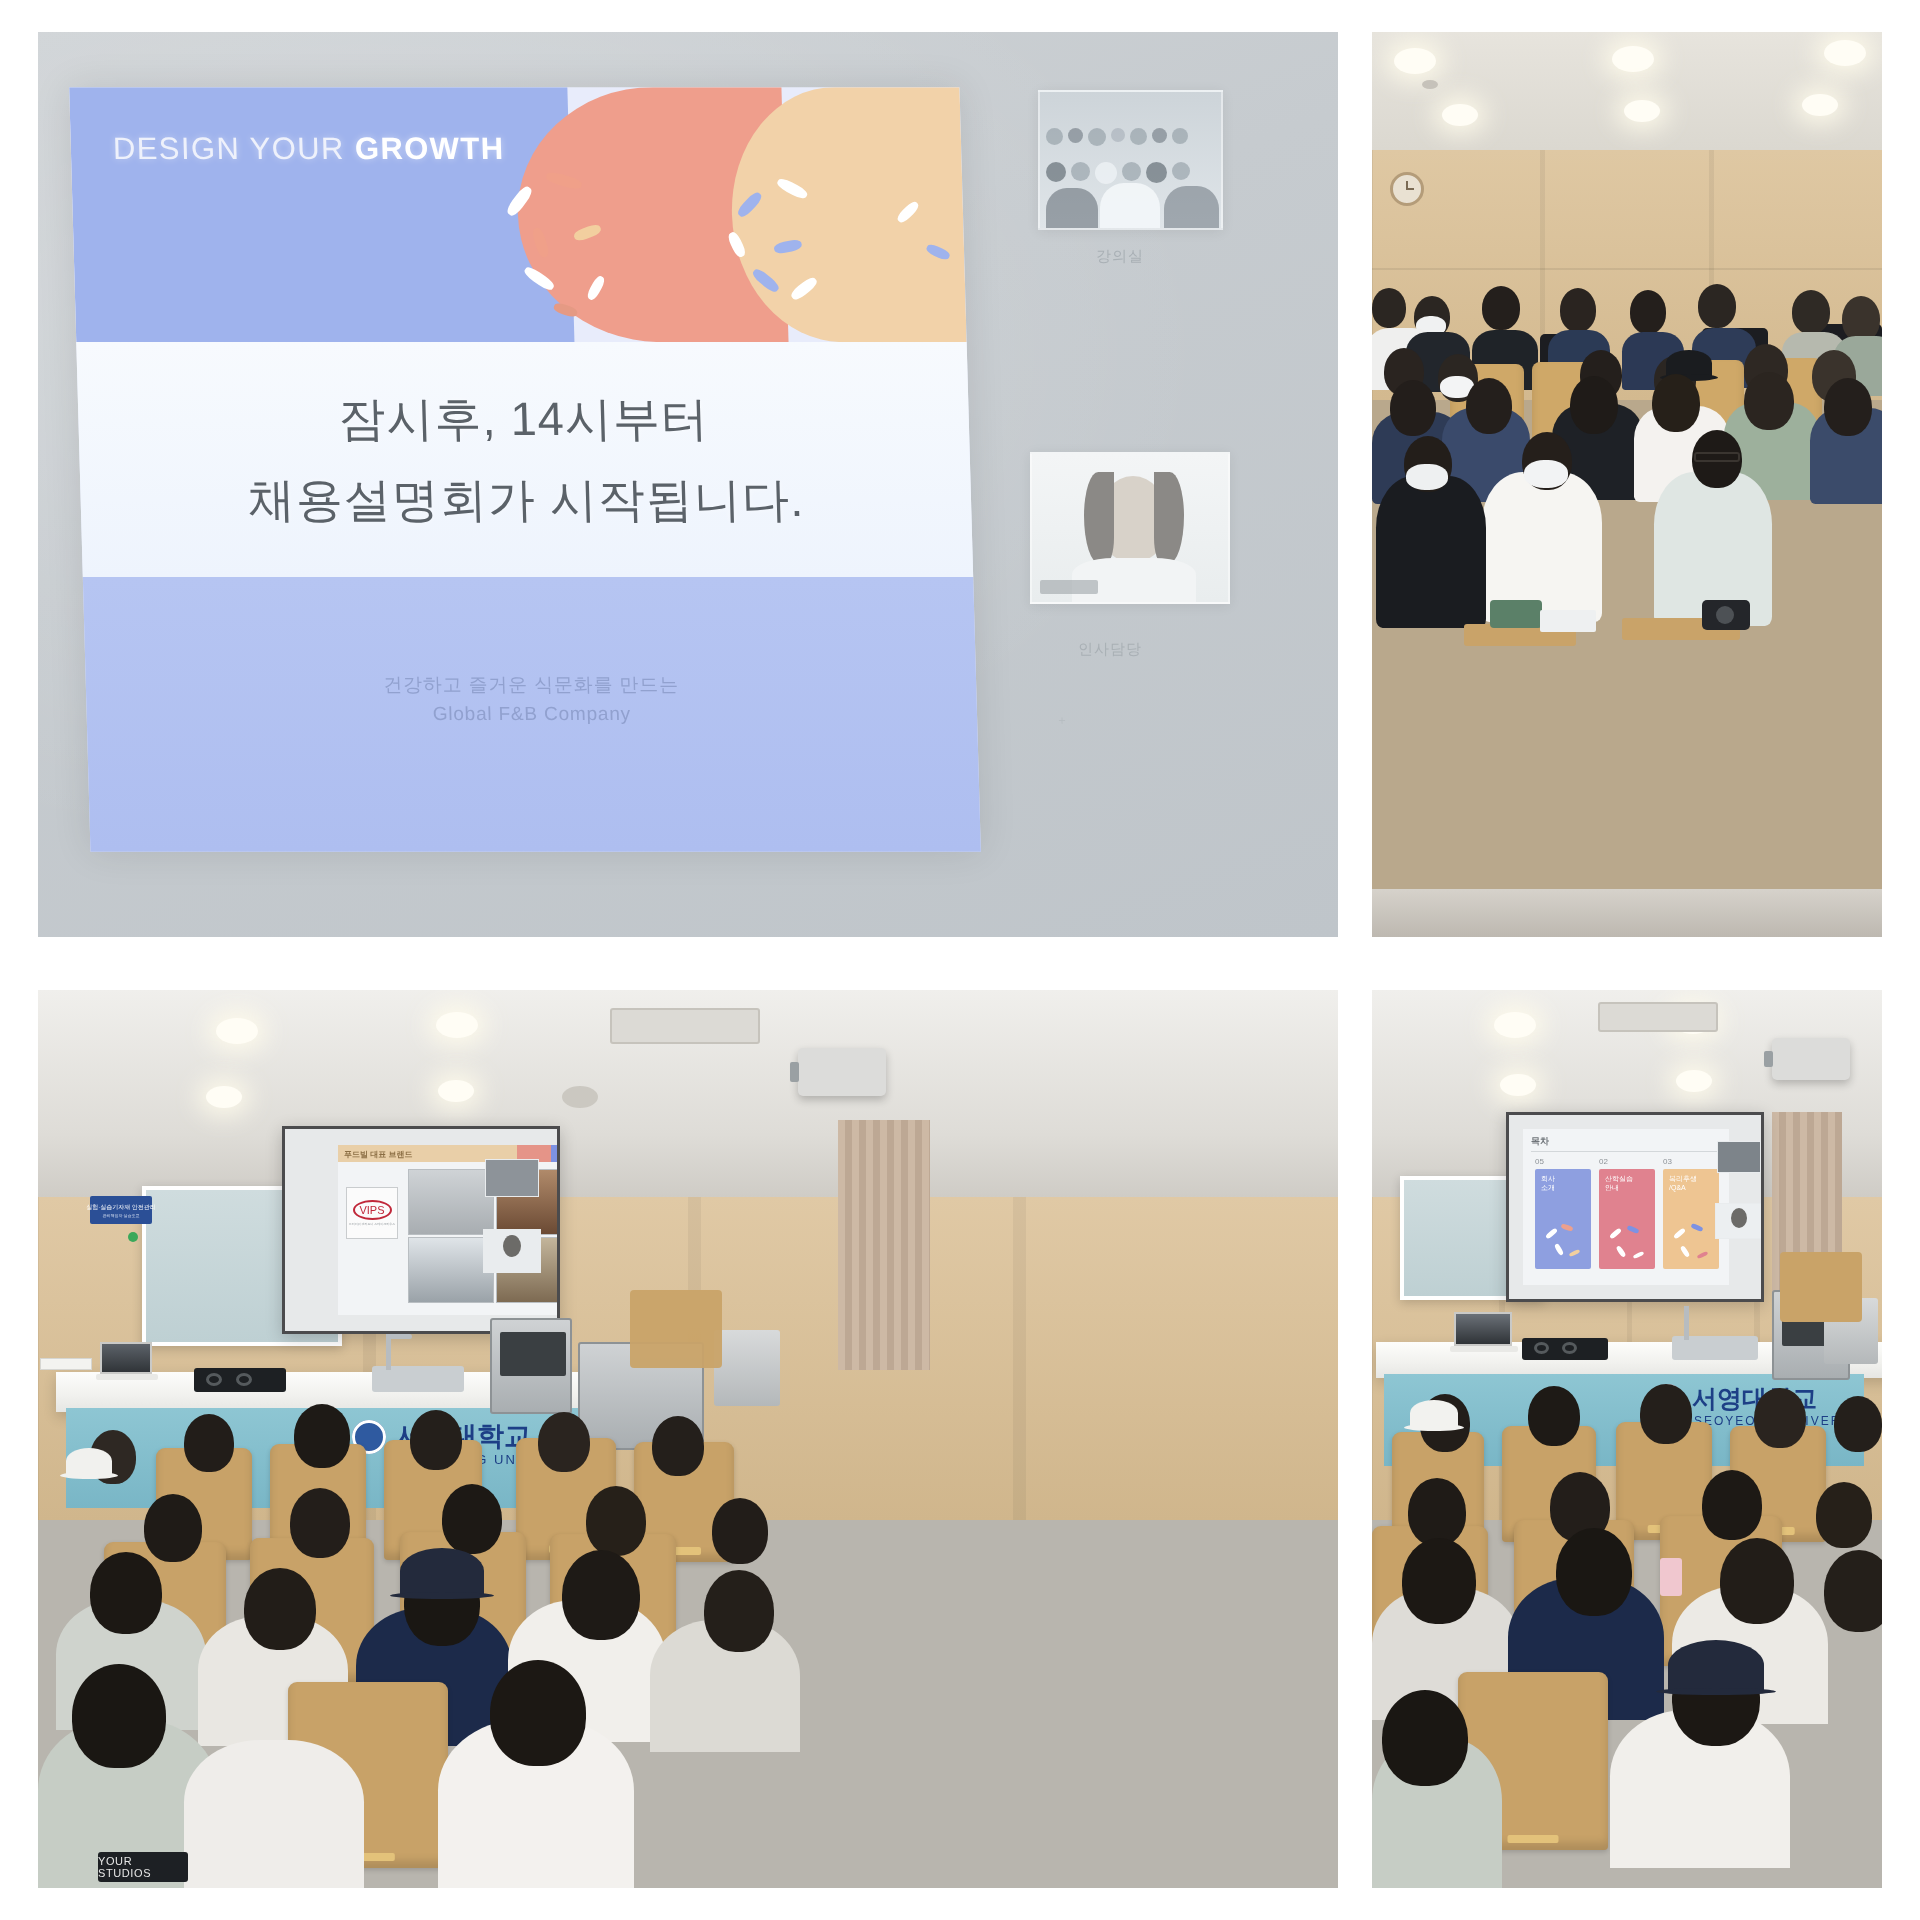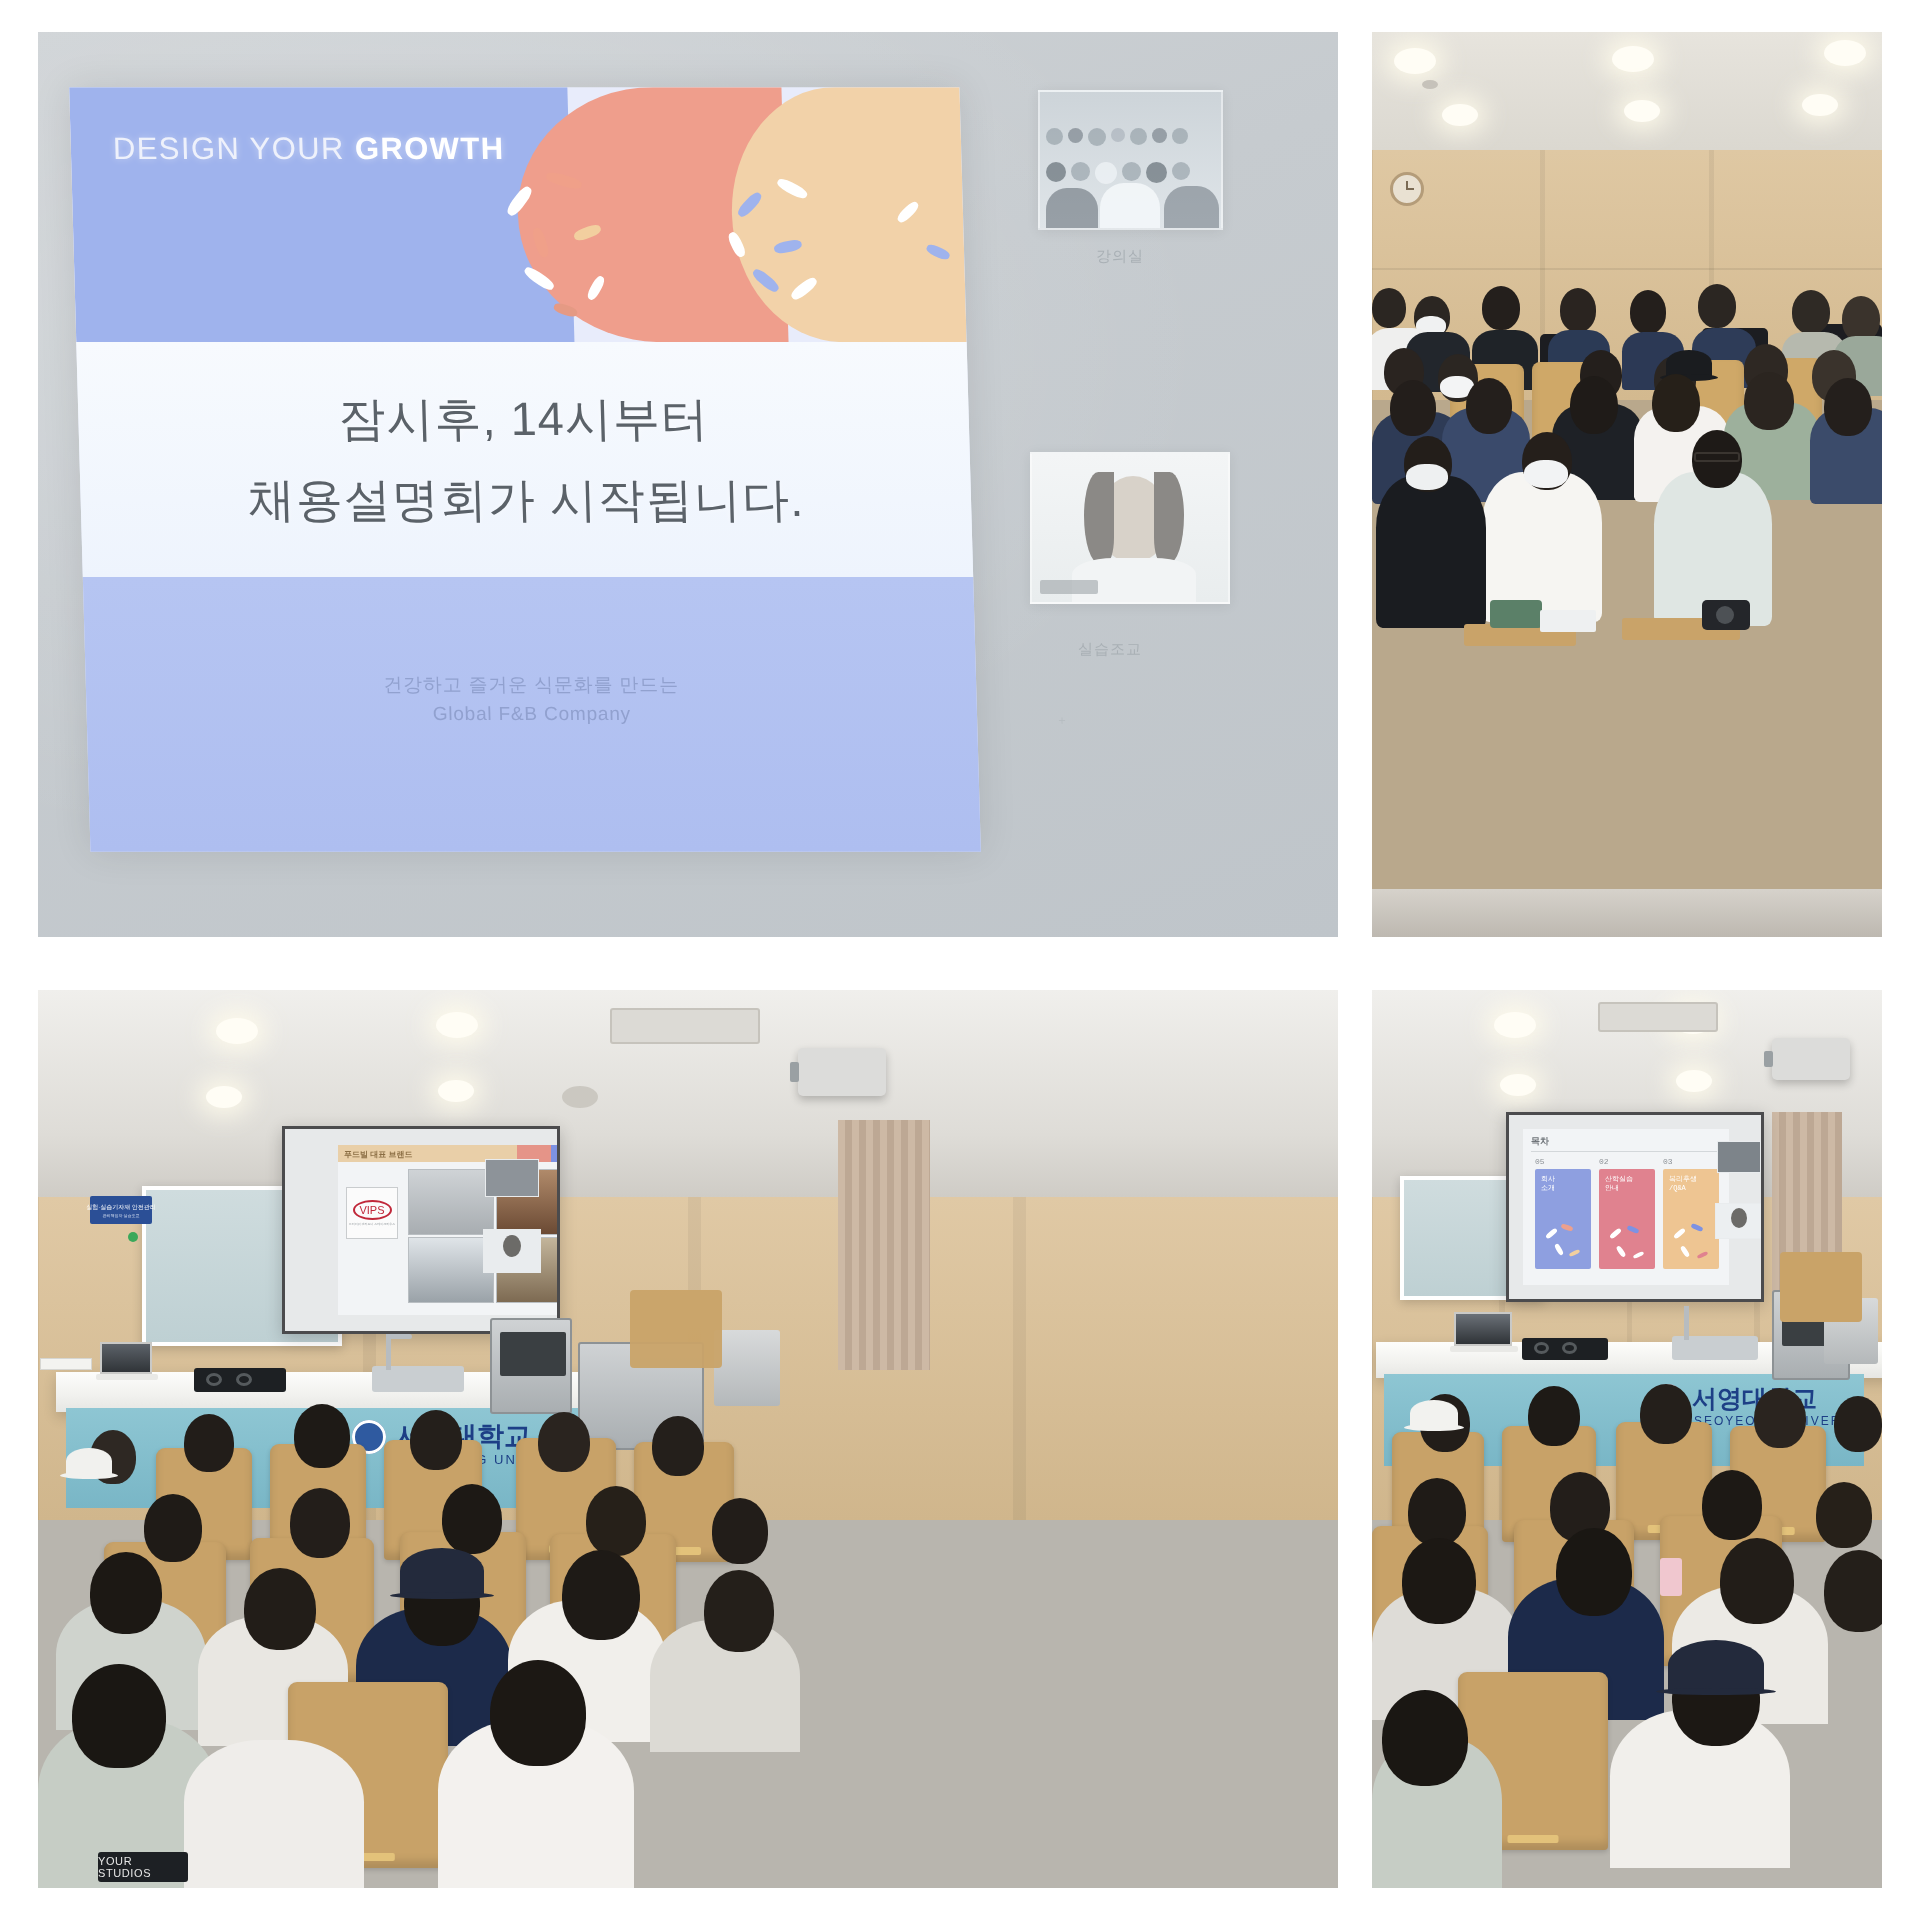--- a/index.html
+++ b/index.html
@@ -222,21 +222,21 @@
     </div>
     <div class="vlabel" style="left:1058px;top:215px;">강의실</div>
 
     <div class="vtile" id="vtile-speaker">
       <div class="head" style="left:66px;top:22px;width:70px;height:86px;background:#d8d2c9;"></div>
       <div class="head" style="left:52px;top:18px;width:30px;height:92px;background:#8b8986;border-radius:50% 0 30% 55%;"></div>
       <div class="head" style="left:122px;top:18px;width:30px;height:92px;background:#8b8986;border-radius:0 50% 55% 30%;"></div>
       <div class="torso" style="left:40px;top:104px;width:124px;height:48px;background:#f2f4f5;"></div>
       <div style="position:absolute;left:8px;bottom:8px;width:58px;height:14px;background:rgba(150,156,160,.55);border-radius:2px;"></div>
     </div>
-    <div class="vlabel" style="left:1040px;top:608px;">실습조교</div>
+    <div class="vlabel" style="left:1040px;top:608px;">인사담당</div>
     <div class="vlabel" style="left:1018px;top:680px;font-size:12px;opacity:.5;">＋</div>
   </div>
 
   <div class="photo" id="photo-audience">
     <div class="ceiling"></div>
     <div class="downlight" style="left:22px;top:16px;"></div>
     <div class="downlight" style="left:240px;top:14px;"></div>
     <div class="downlight" style="left:452px;top:8px;"></div>
     <div class="downlight" style="left:70px;top:72px;width:36px;height:22px;"></div>
     <div class="downlight" style="left:252px;top:68px;width:36px;height:22px;"></div>
@@ -472,21 +472,21 @@
     <div style="position:absolute;left:226px;top:12px;width:120px;height:30px;background:#dcdad5;border:2px solid #c6c3bc;border-radius:3px;"></div>
     <div class="projector" style="left:400px;top:48px;width:78px;height:42px;"></div>
 
     <div class="hall-wood"></div>
     <div class="curtain" style="left:400px;top:122px;width:70px;height:220px;"></div>
 
     <div class="whiteboard" style="left:28px;top:186px;width:144px;height:124px;"></div>
     <div style="position:absolute;left:182px;top:198px;width:44px;height:20px;background:#2b4f96;border-radius:2px;"></div>
 
     <div class="screen-big" style="left:134px;top:122px;width:258px;height:190px;">
-      <div class="mini-slide" style="left:14px;top:14px;width:206px;height:156px;font-family:Liberation Mono, monospace;">
+      <div class="mini-slide" style="left:14px;top:14px;width:206px;height:156px;">
         <div class="mini-head" style="left:8px;top:6px;font-size:9px;">목차</div>
         <div style="position:absolute;left:8px;top:22px;width:188px;height:1px;background:#d3d7da;"></div>
 
         <div class="toc-num" style="left:12px;top:28px;font-size:8px;">05</div>
         <div class="toc-card" style="left:12px;top:40px;width:56px;height:100px;background:#8e9fe0;">
           <div class="toc-label" style="left:6px;top:6px;font-size:7px;white-space:pre-line;">회사
 소개</div>
           <div class="confetti" style="left:10px;top:62px;width:13px;height:5px;background:#fff;transform:rotate(-40deg);"></div>
           <div class="confetti" style="left:26px;top:56px;width:12px;height:5px;background:#eca08e;transform:rotate(20deg);"></div>
           <div class="confetti" style="left:18px;top:78px;width:12px;height:5px;background:#fff;transform:rotate(60deg);"></div>

